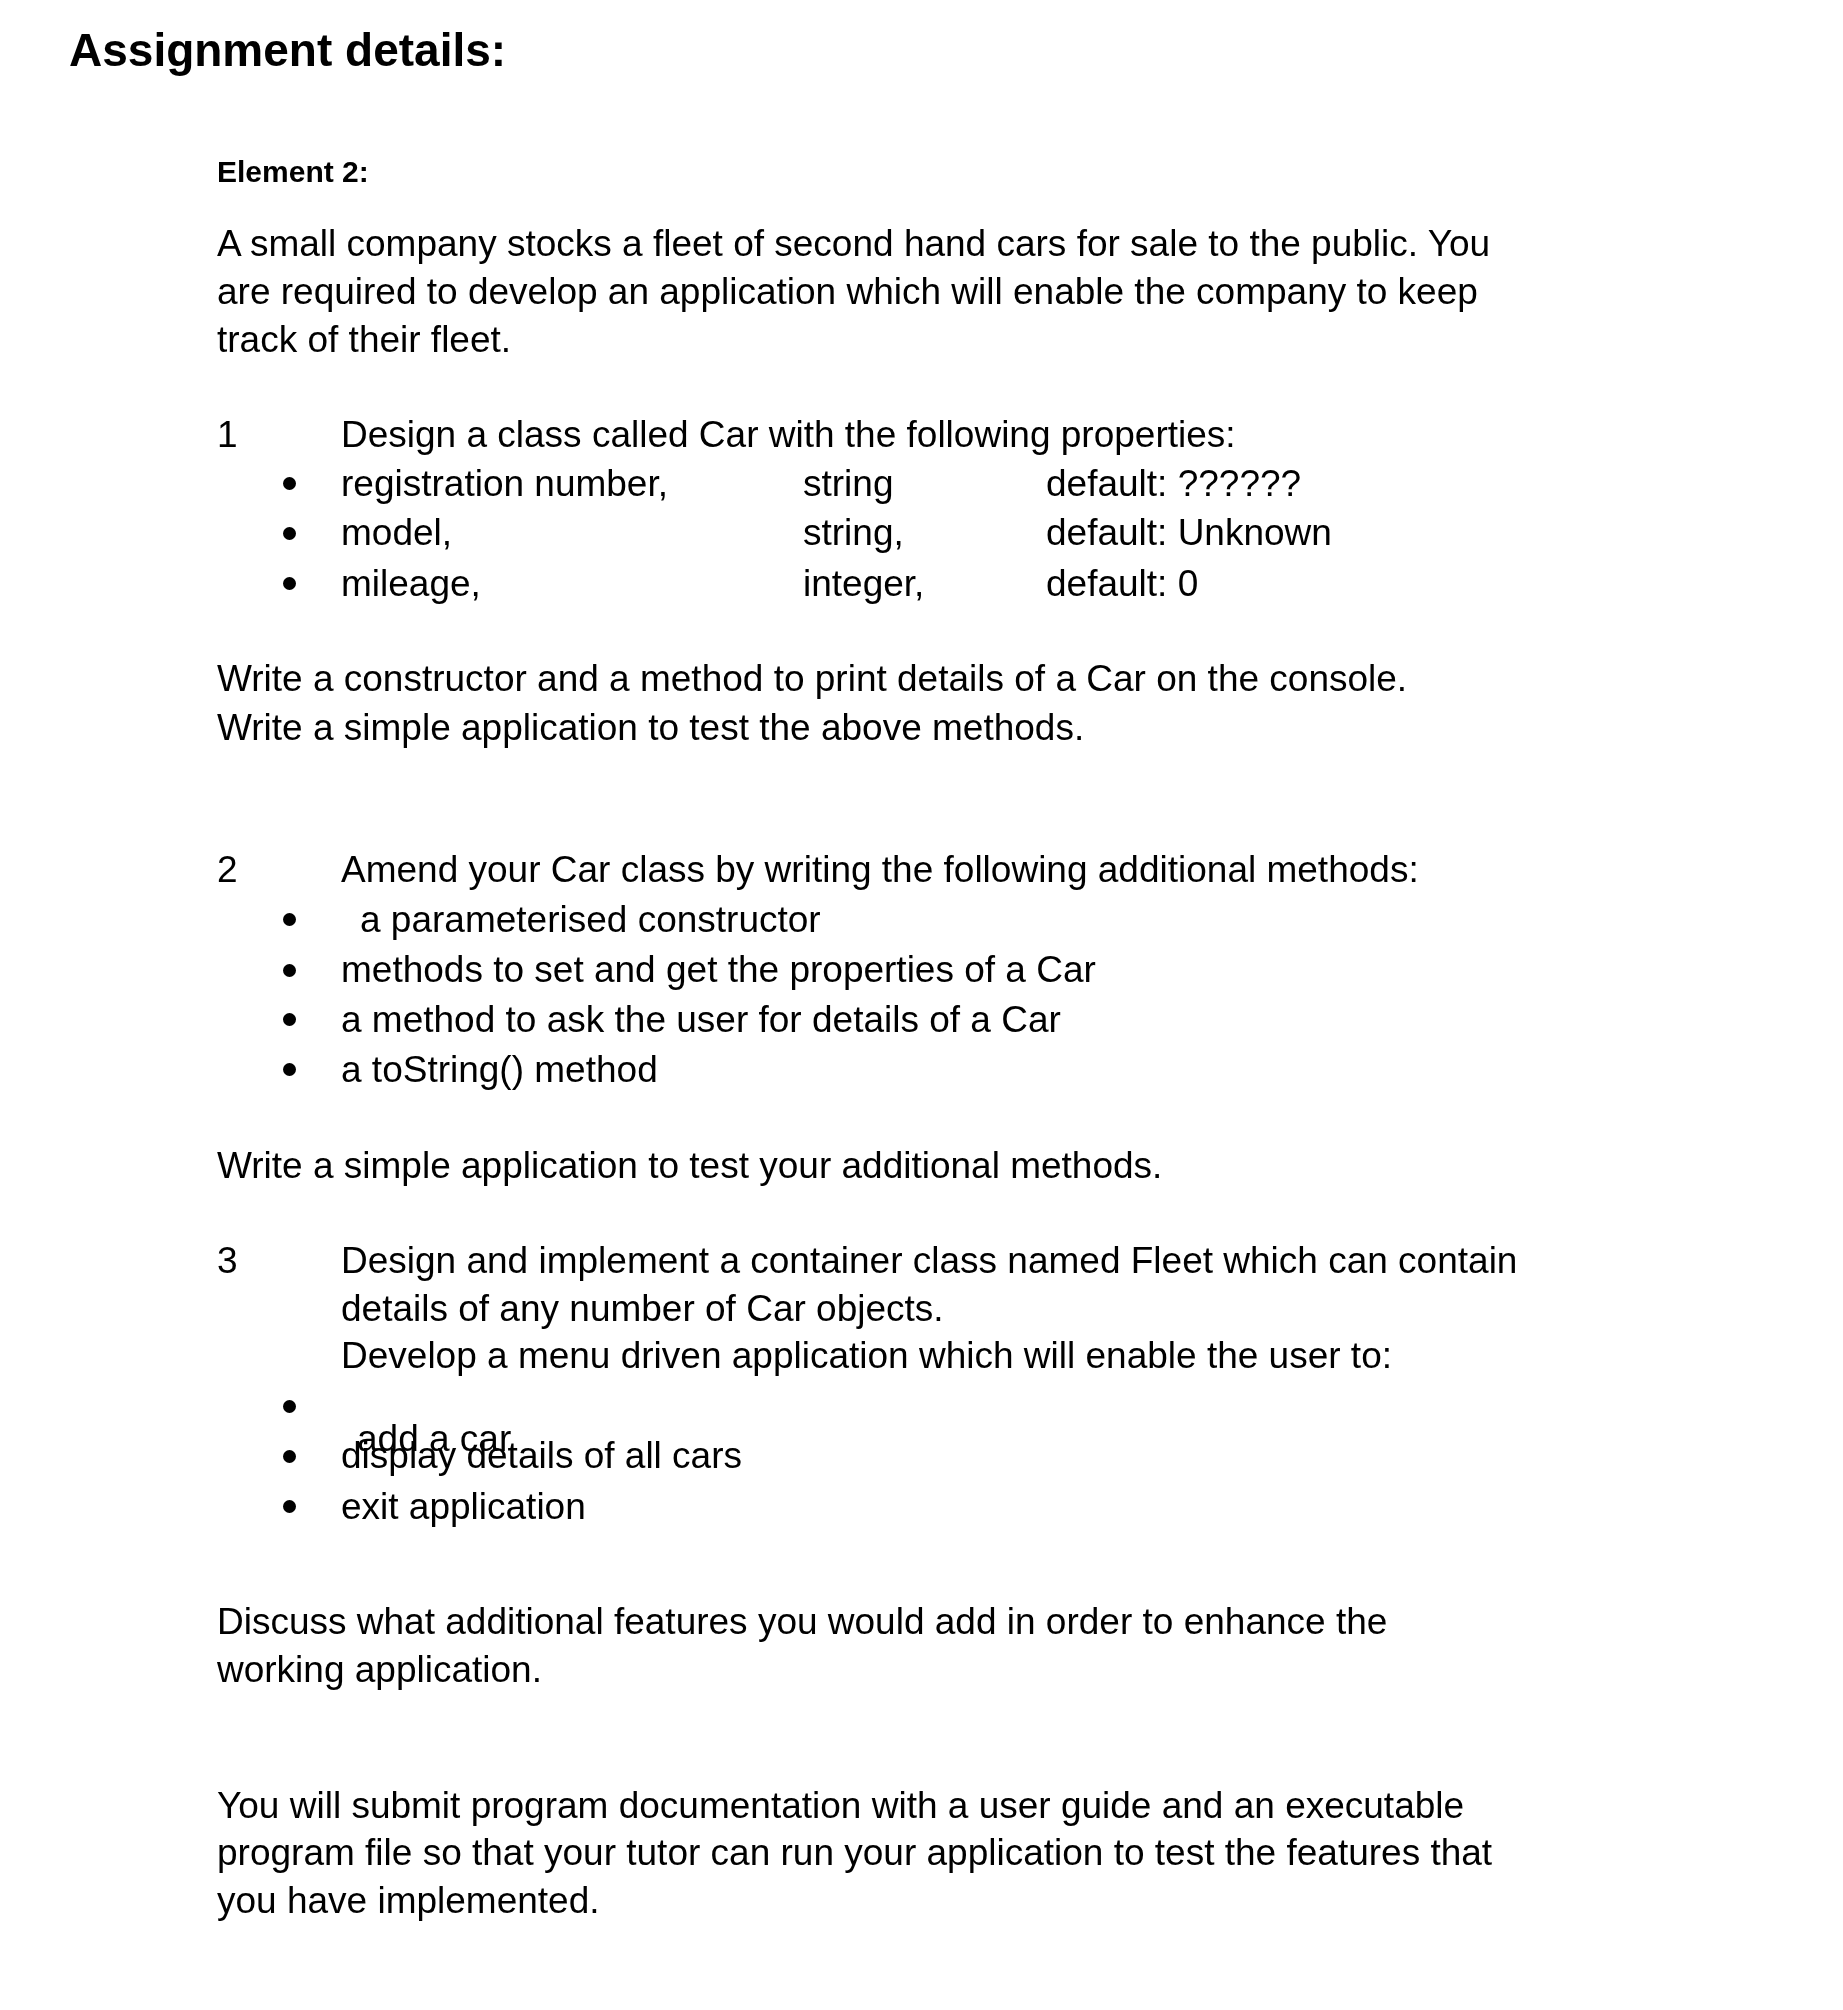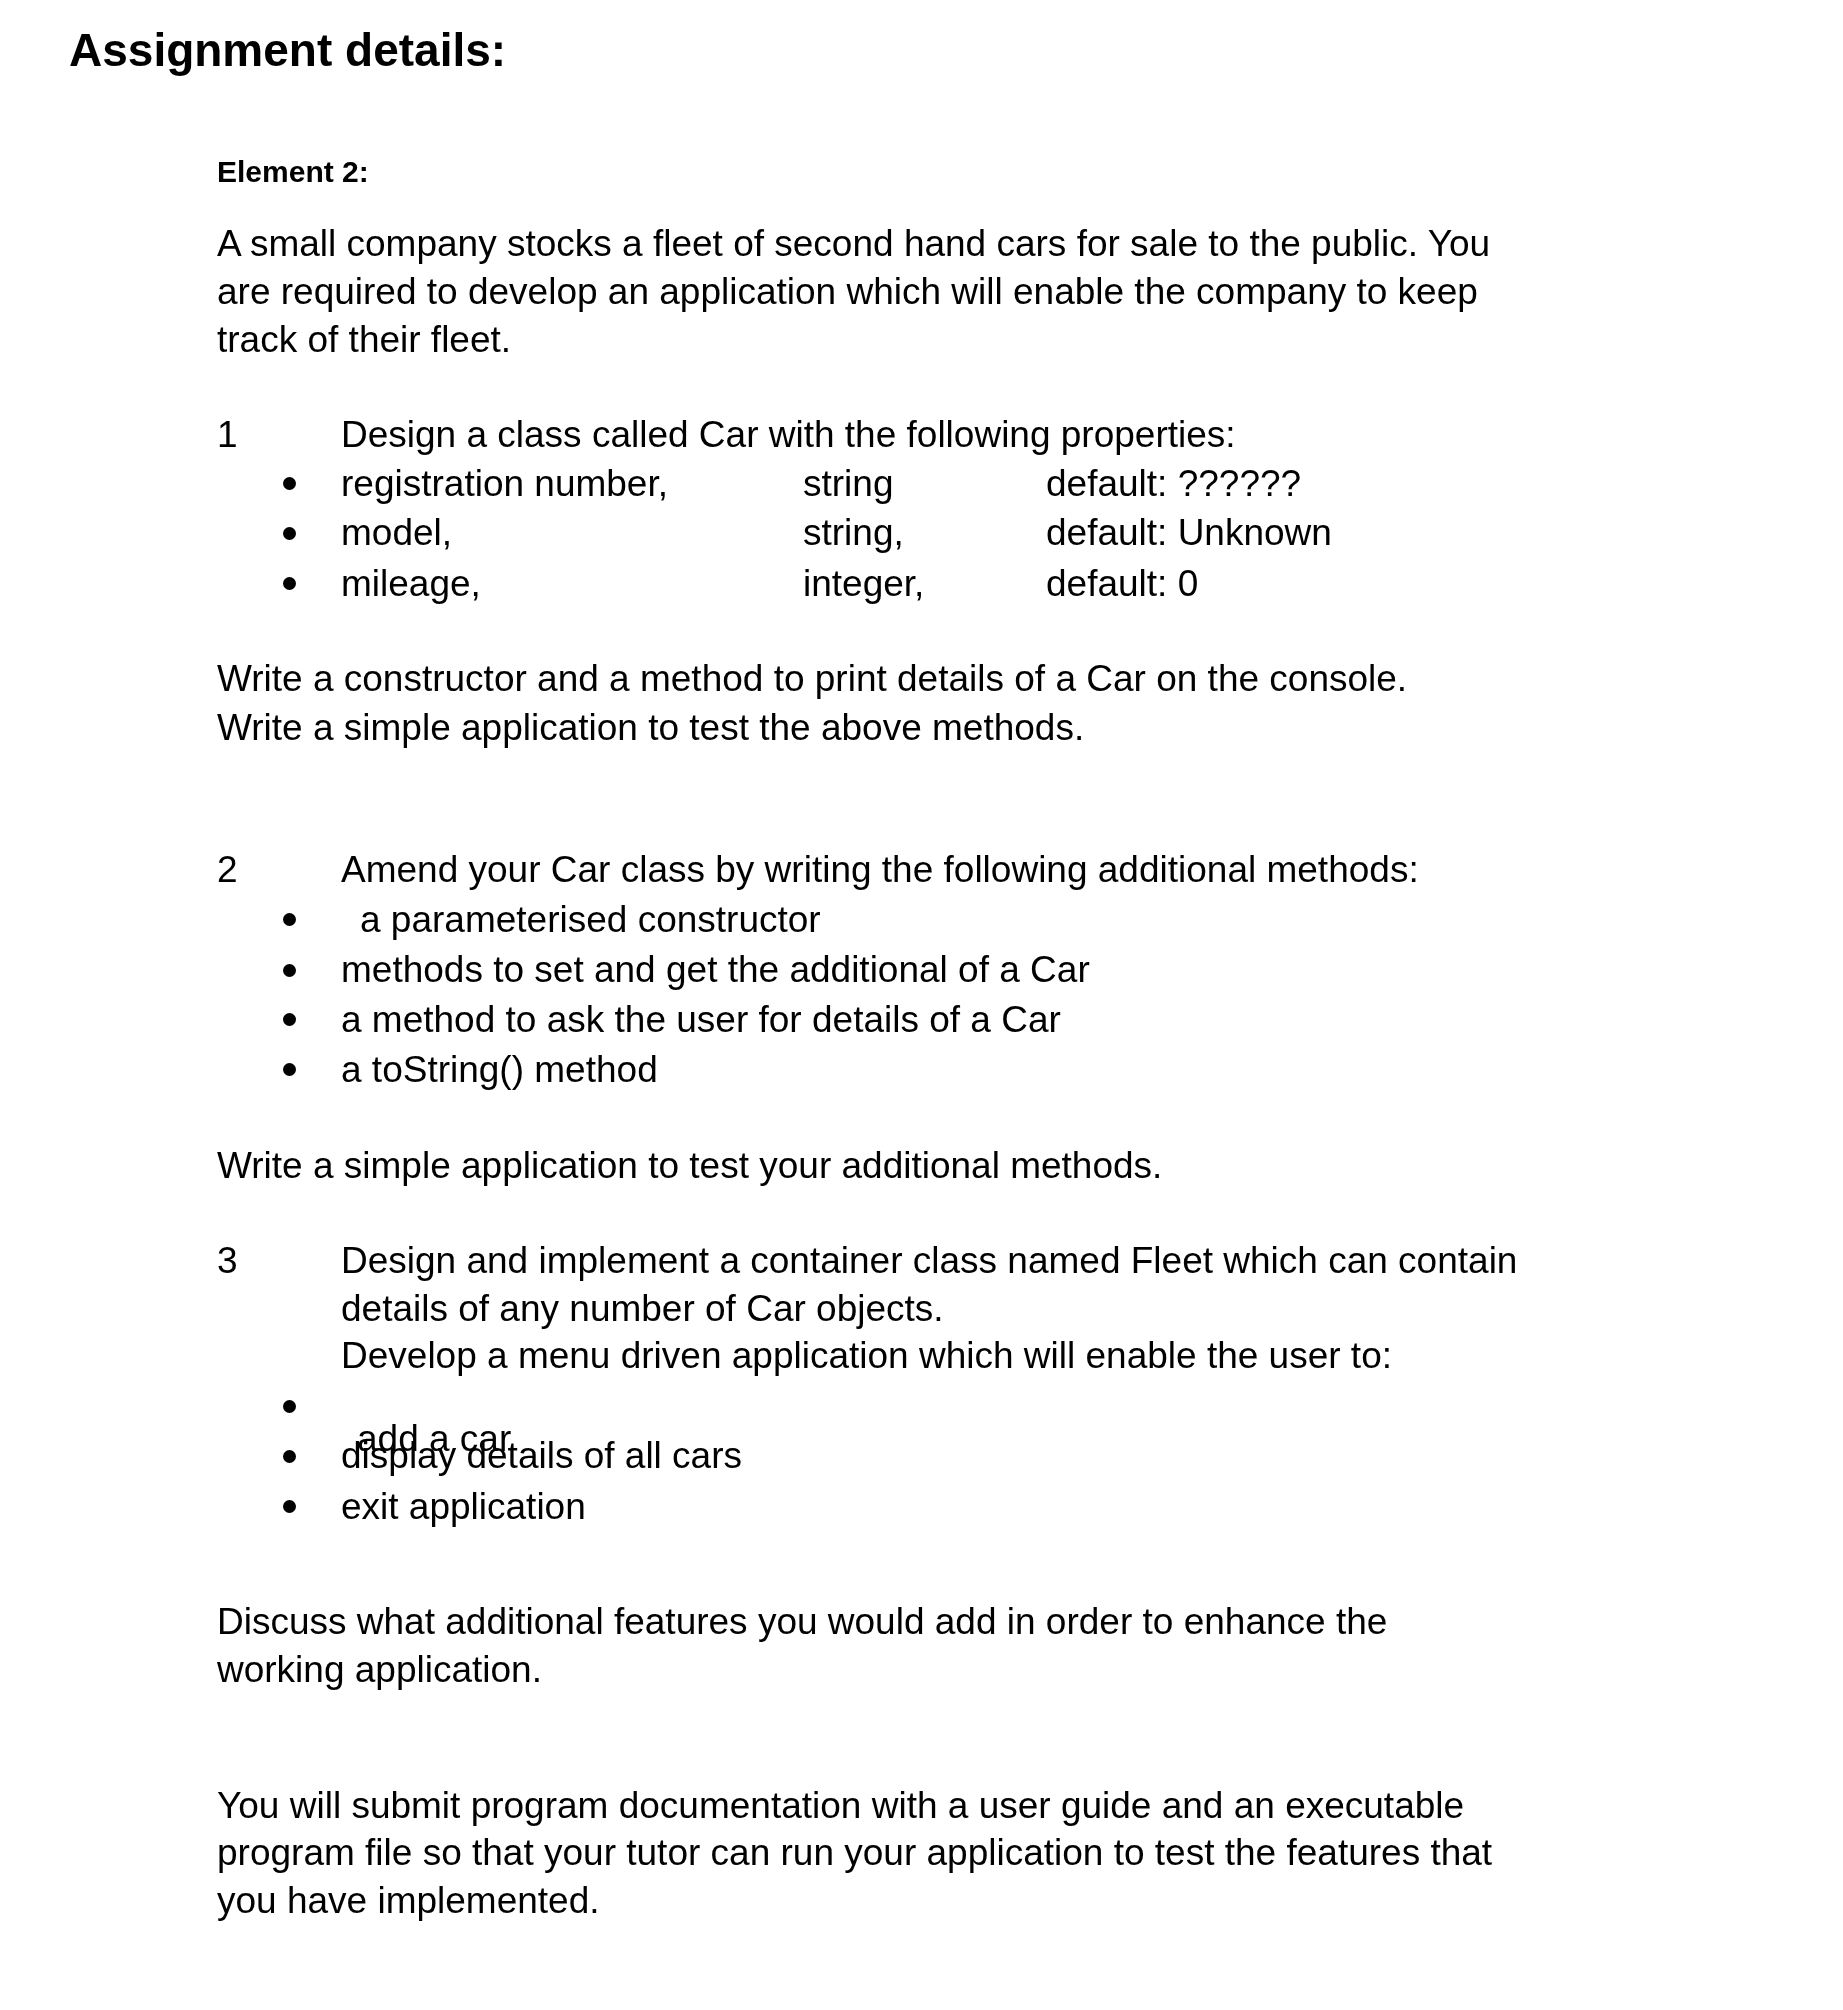--- a/index.html
+++ b/index.html
@@ -56,21 +56,21 @@
   </div>
 
   <div>
     <div class="num" style="top:851px;">2</div>
     <div class="ln" style="left:341px; top:851px;"><span>Amend your </span><b>Car</b><span> class by writing the following additional methods:</span></div>
 
     <div>
       <div class="bullet" style="top:913px;"></div>
       <div class="ln" style="left:344px; top:901px;margin-left:16px;">a parameterised constructor</div>
       <div class="bullet" style="top:964px;"></div>
-      <div class="ln" style="left:341px; top:951px;">methods to set and get the additional of a Car</div>
+      <div class="ln" style="left:341px; top:951px;">methods to set and get the properties of a Car</div>
       <div class="bullet" style="top:1013px;"></div>
       <div class="ln" style="left:341px; top:1001px;">a method to ask the user for details of a Car</div>
       <div class="bullet" style="top:1063px;"></div>
       <div class="ln" style="left:341px; top:1051px;">a toString() method</div>
     </div>
 
     <div class="ln" style="left:217px; top:1147px;">Write a simple application to test your additional methods.</div>
   </div>
 
   <div>

